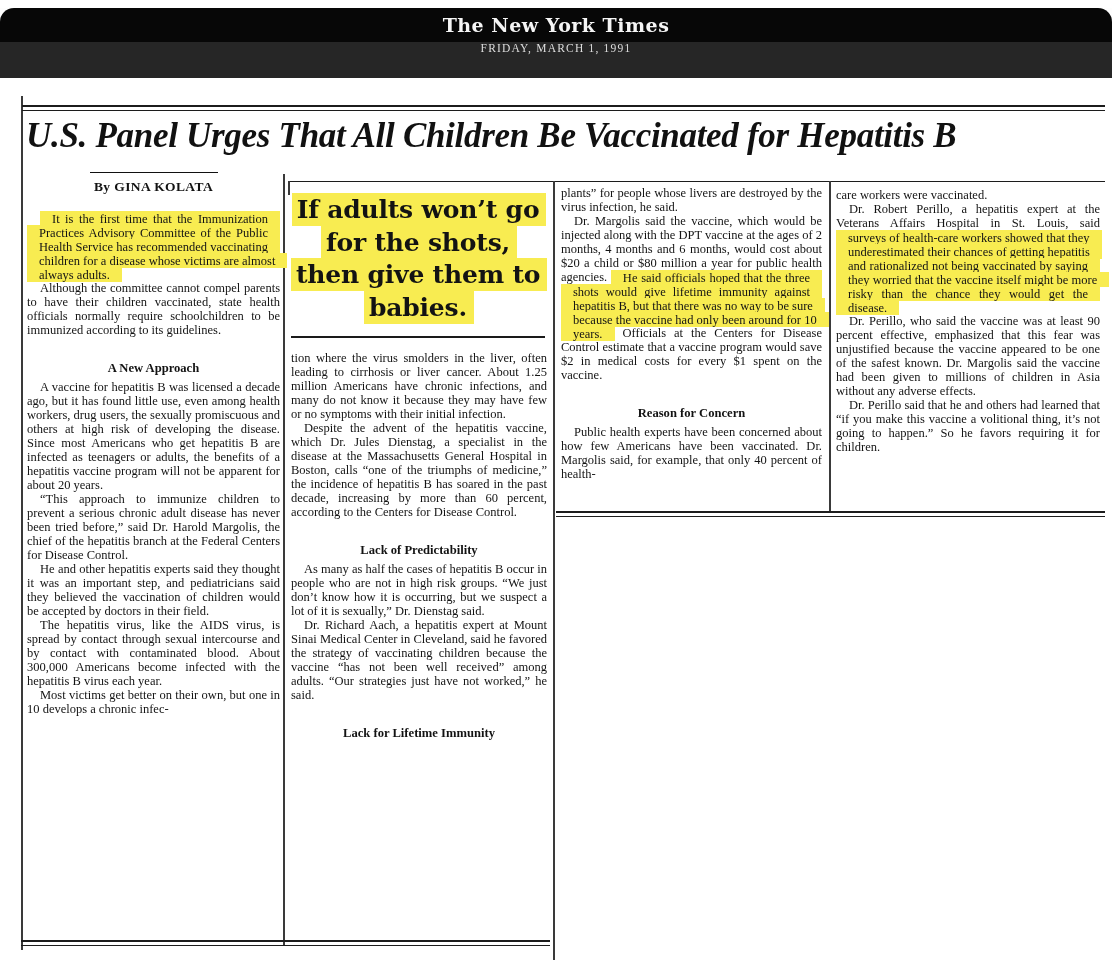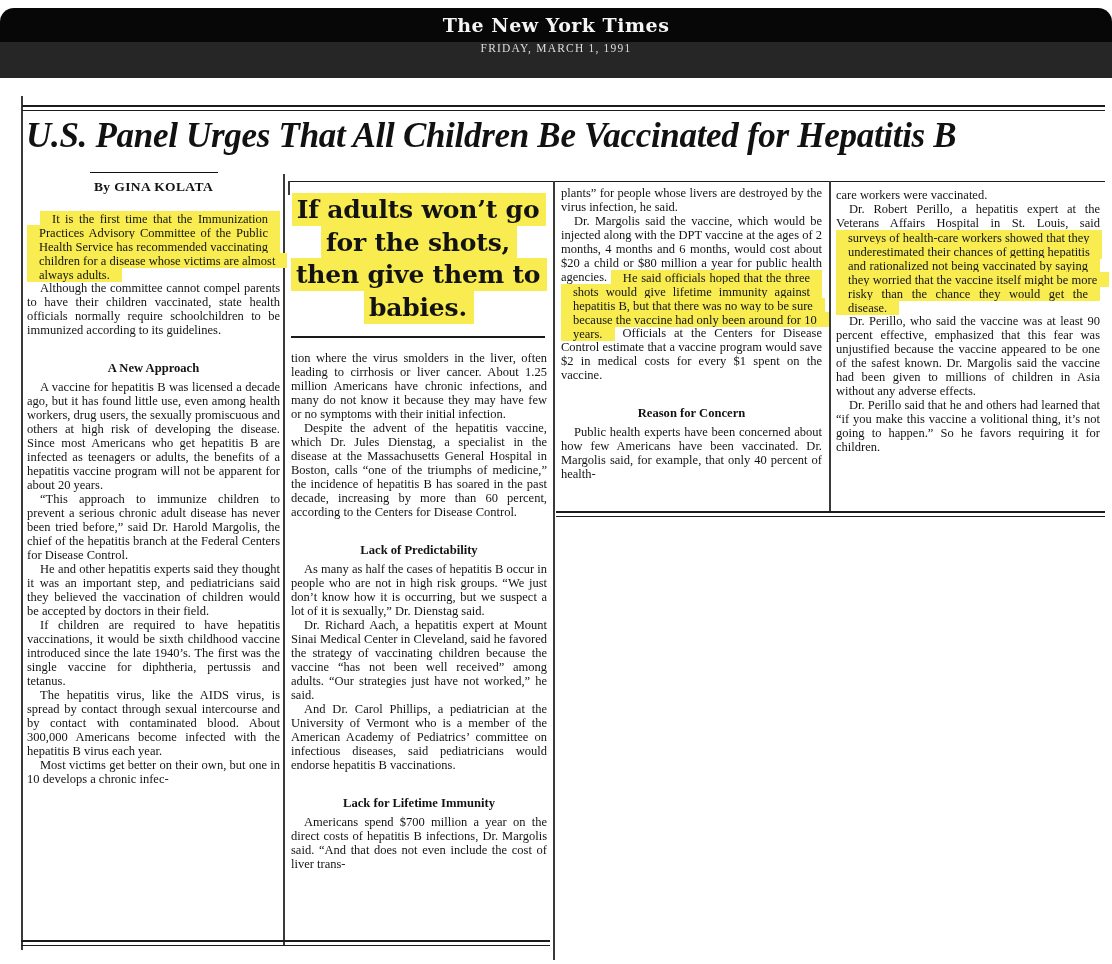--- a/index.html
+++ b/index.html
@@ -89,35 +89,32 @@
       <div class="byline-wrap">
         <div class="byline-rule"></div>
         <div class="byline">By GINA KOLATA</div>
       </div>
       <p class="bp"><span class="hl">It is the first time that the Immunization Practices Advisory Committee of the Public Health Service has recommended vaccinating children for a disease whose victims are almost always adults.</span></p>
       <p class="bp"><span>Although the committee cannot compel parents to have their children vaccinated, state health officials normally require schoolchildren to be immunized according to its guidelines.</span></p>
       <div class="subhead">A New Approach</div>
       <p class="bp"><span>A vaccine for hepatitis B was licensed a decade ago, but it has found little use, even among health workers, drug users, the sexually promiscuous and others at high risk of developing the disease. Since most Americans who get hepatitis B are infected as teenagers or adults, the benefits of a hepatitis vaccine program will not be apparent for about 20 years.</span></p>
       <p class="bp"><span>“This approach to immunize children to prevent a serious chronic adult disease has never been tried before,” said Dr. Harold Margolis, the chief of the hepatitis branch at the Federal Centers for Disease Control.</span></p>
       <p class="bp"><span>He and other hepatitis experts said they thought it was an important step, and pediatricians said they believed the vaccination of children would be accepted by doctors in their field.</span></p>
-      <p class="bp"><span>If children are required to have hepatitis vaccinations, it would be sixth childhood vaccine introduced since the late 1940’s. The first was the single vaccine for diphtheria, pertussis and tetanus.</span></p>
       <p class="bp"><span>The hepatitis virus, like the AIDS virus, is spread by contact through sexual intercourse and by contact with contaminated blood. About 300,000 Americans become infected with the hepatitis B virus each year.</span></p>
       <p class="bp"><span>Most victims get better on their own, but one in 10 develops a chronic infec-</span></p>
     </div>
   <div class="col" id="c1">
       <div class="pullquote"><span class="hl">If adults won’t go for the shots, then give them to babies.</span></div>
       <div class="inrule"></div>
       <p class="bp noind"><span>tion where the virus smolders in the liver, often leading to cirrhosis or liver cancer. About 1.25 million Americans have chronic infections, and many do not know it because they may have few or no symptoms with their initial infection.</span></p>
       <p class="bp"><span>Despite the advent of the hepatitis vaccine, which Dr. Jules Dienstag, a specialist in the disease at the Massachusetts General Hospital in Boston, calls “one of the triumphs of medicine,” the incidence of hepatitis B has soared in the past decade, increasing by more than 60 percent, according to the Centers for Disease Control.</span></p>
       <div class="subhead">Lack of Predictability</div>
       <p class="bp"><span>As many as half the cases of hepatitis B occur in people who are not in high risk groups. “We just don’t know how it is occurring, but we suspect a lot of it is sexually,” Dr. Dienstag said.</span></p>
       <p class="bp"><span>Dr. Richard Aach, a hepatitis expert at Mount Sinai Medical Center in Cleveland, said he favored the strategy of vaccinating children because the vaccine “has not been well received” among adults. “Our strategies just have not worked,” he said.</span></p>
-      <p class="bp"><span>And Dr. Carol Phillips, a pediatrician at the University of Vermont who is a member of the American Academy of Pediatrics’ committee on infectious diseases, said pediatricians would endorse hepatitis B vaccinations.</span></p>
       <div class="subhead">Lack for Lifetime Immunity</div>
-      <p class="bp"><span>Americans spend $700 million a year on the direct costs of hepatitis B infections, Dr. Margolis said. “And that does not even include the cost of liver trans-</span></p>
     </div>
   <div class="col" id="c2">
       <p class="bp noind"><span>plants” for people whose livers are destroyed by the virus infection, he said.</span></p>
       <p class="bp"><span>Dr. Margolis said the vaccine, which would be injected along with the DPT vaccine at the ages of 2 months, 4 months and 6 months, would cost about $20 a child or $80 million a year for public health agencies. </span><span class="hl">He said officials hoped that the three shots would give lifetime immunity against hepatitis B, but that there was no way to be sure because the vaccine had only been around for 10 years.</span><span> Officials at the Centers for Disease Control estimate that a vaccine program would save $2 in medical costs for every $1 spent on the vaccine.</span></p>
       <div class="subhead">Reason for Concern</div>
       <p class="bp"><span>Public health experts have been concerned about how few Americans have been vaccinated. Dr. Margolis said, for example, that only 40 percent of health-</span></p>
     </div>
   <div class="col" id="c3">
       <p class="bp noind"><span>care workers were vaccinated.</span></p>
       <p class="bp"><span>Dr. Robert Perillo, a hepatitis expert at the Veterans Affairs Hospital in St. Louis, said </span><span class="hl">surveys of health-care workers showed that they underestimated their chances of getting hepatitis and rationalized not being vaccinated by saying they worried that the vaccine itself might be more risky than the chance they would get the disease.</span></p>

